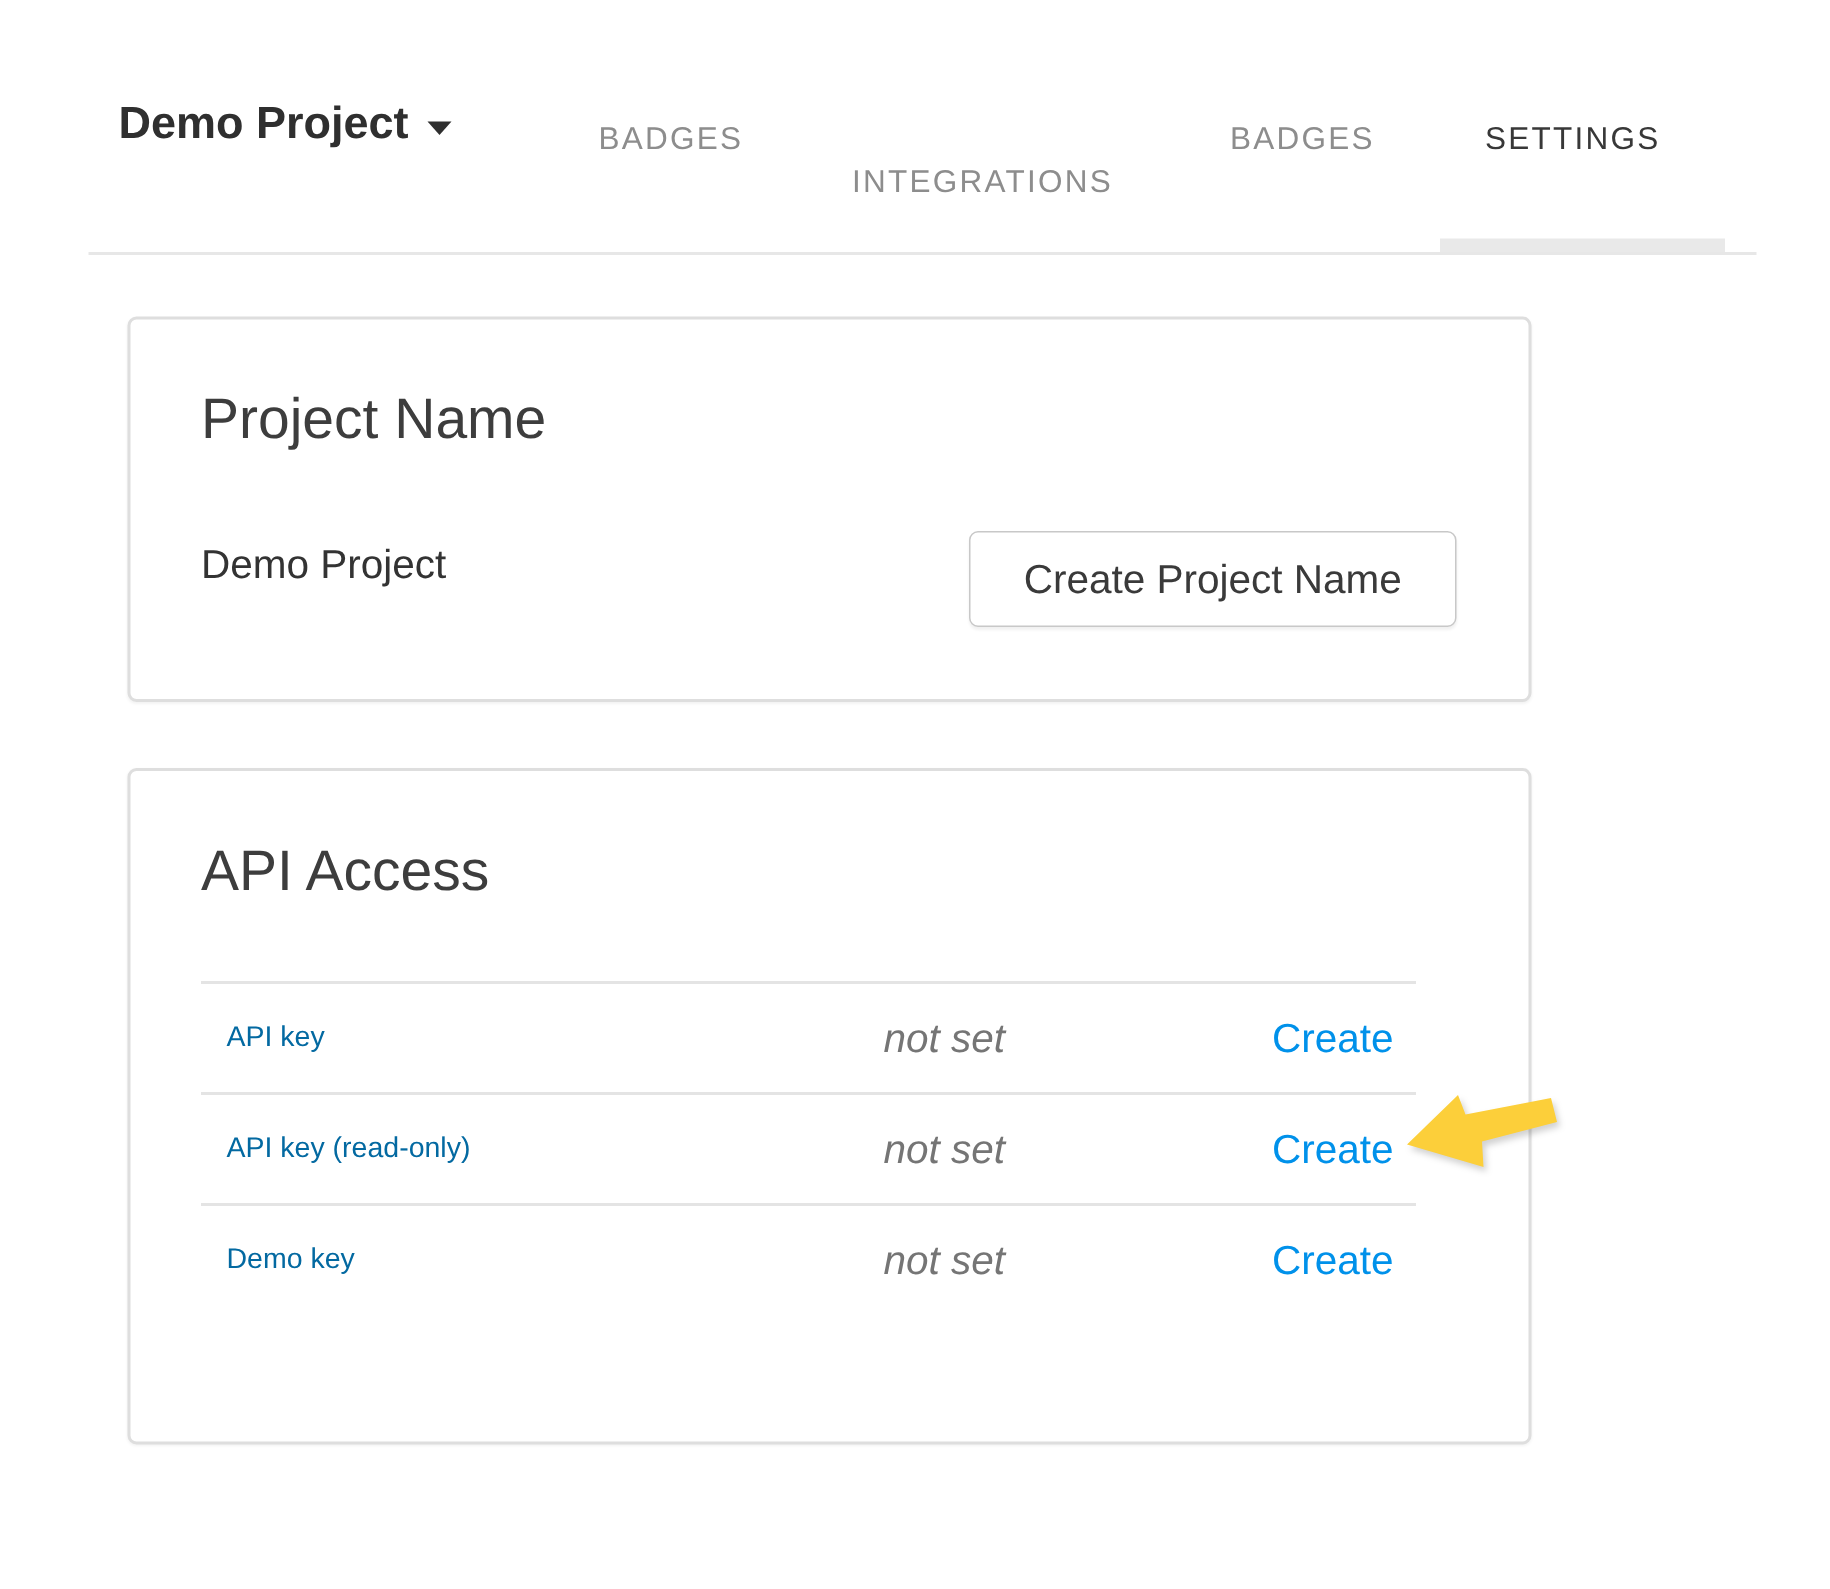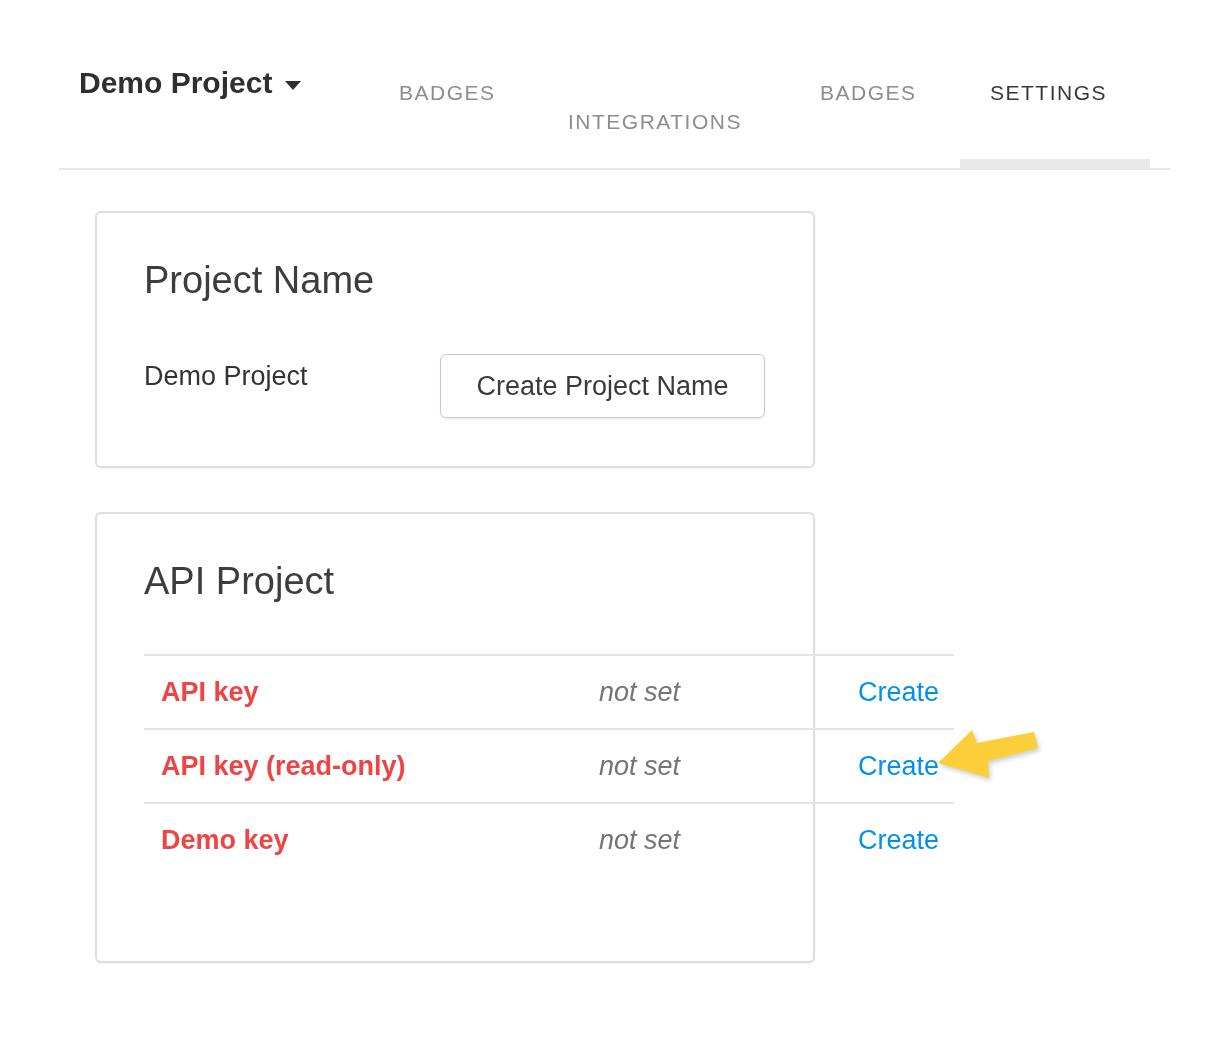--- a/index.html
+++ b/index.html
@@ -59,22 +59,22 @@
   .header-rule {
     position: absolute;
     left: 59px; top: 168px;
     width: 1112px; height: 2px;
     background: #e7e7e7;
   }
 
   
   .card {
     position: absolute;
-    left: 95px;
-    width: 720px;
+    left: 85px;
+    width: 936px;
     box-sizing: border-box;
     background: #fff;
     border: 2px solid #dedede;
     border-radius: 6px;
     box-shadow: 0 1px 2px rgba(0,0,0,0.05);
   }
   .card-project { top: 211px; height: 257px; }
   .card-api     { top: 512px; height: 451px; }
 
   .card-title {
@@ -122,23 +122,22 @@
   }
   .api-row {
     display: grid;
     grid-template-columns: 455px 255px 1fr;
     align-items: center;
     height: 72px;
     border-top: 2px solid #e4e4e4;
   }
   .api-row .key-label {
     padding-left: 17px;
-    font-size: 27px;
-    color: #ef4444;
-    font-weight: bold;
+    font-size: 19px;
+    color: #0369a1;
   }
   .api-row .key-value {
     font-size: 27px;
     font-style: italic;
     color: #757575;
   }
   .api-row .key-action {
     justify-self: end;
     padding-right: 15px;
     font-size: 27px;
@@ -176,21 +175,21 @@
   <div class="tab-indicator"></div>
   <div class="header-rule"></div>
 
   <div class="card card-project">
     <h2 class="card-title">Project Name</h2>
     <div class="project-current-name">Demo Project</div>
     <button class="change-name-btn">Create Project Name</button>
   </div>
 
   <div class="card card-api">
-    <h2 class="card-title">API Project</h2>
+    <h2 class="card-title">API Access</h2>
 
     <div class="api-table">
 
       <div class="api-row">
         <span class="key-label">API key</span>
         <span class="key-value">not set</span>
         <a class="key-action">Create</a>
       </div>
 
       <div class="api-row">

